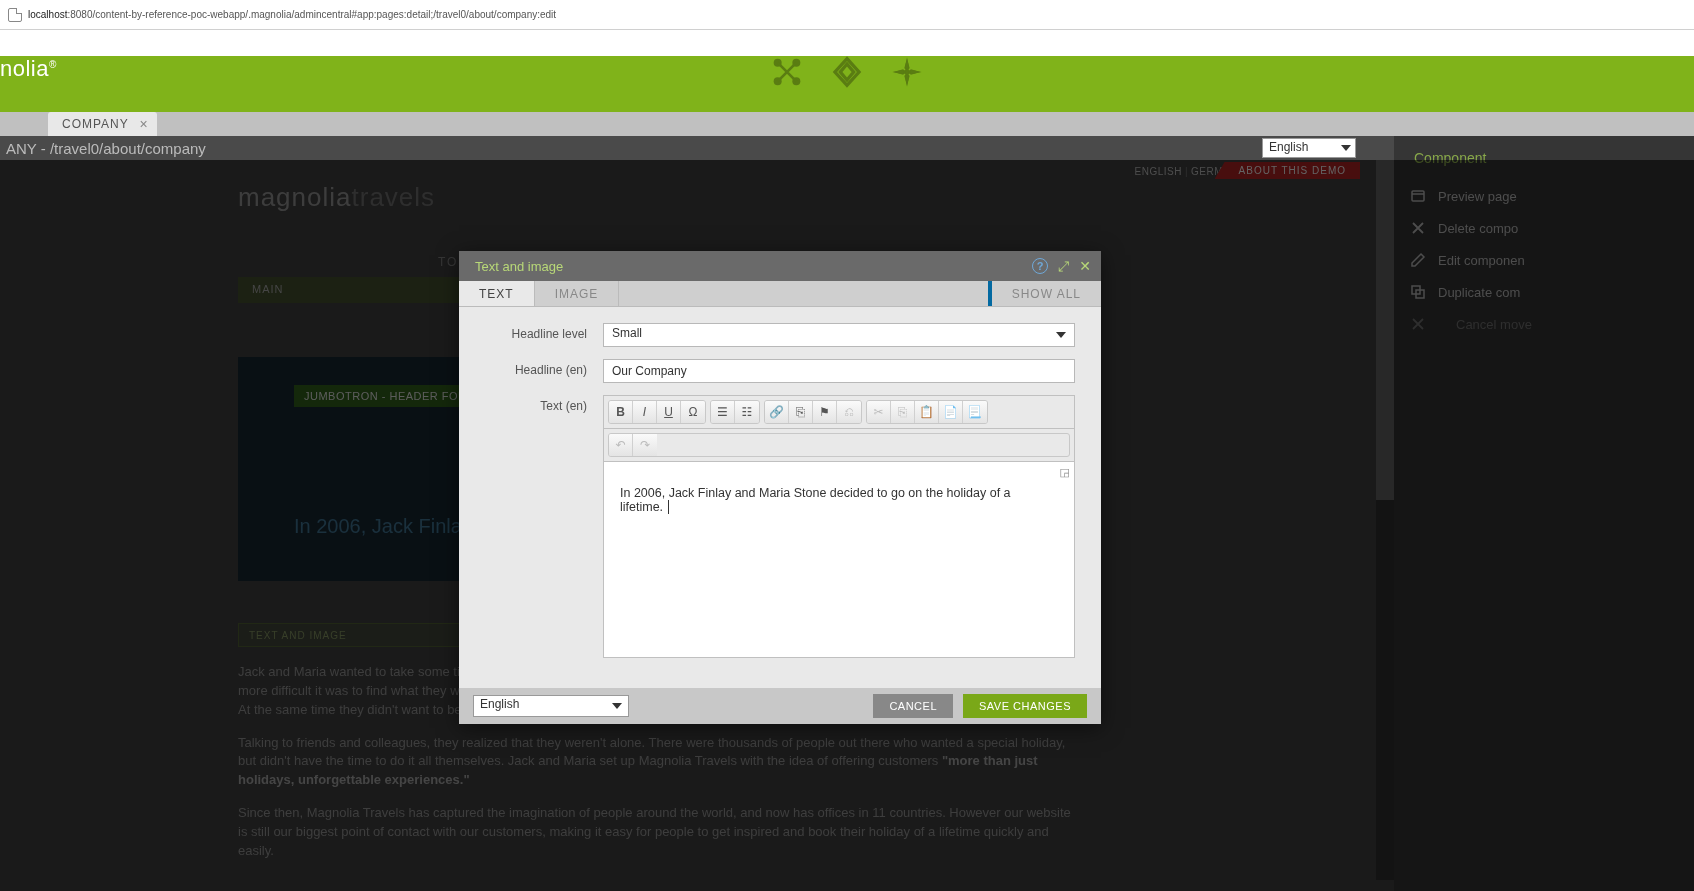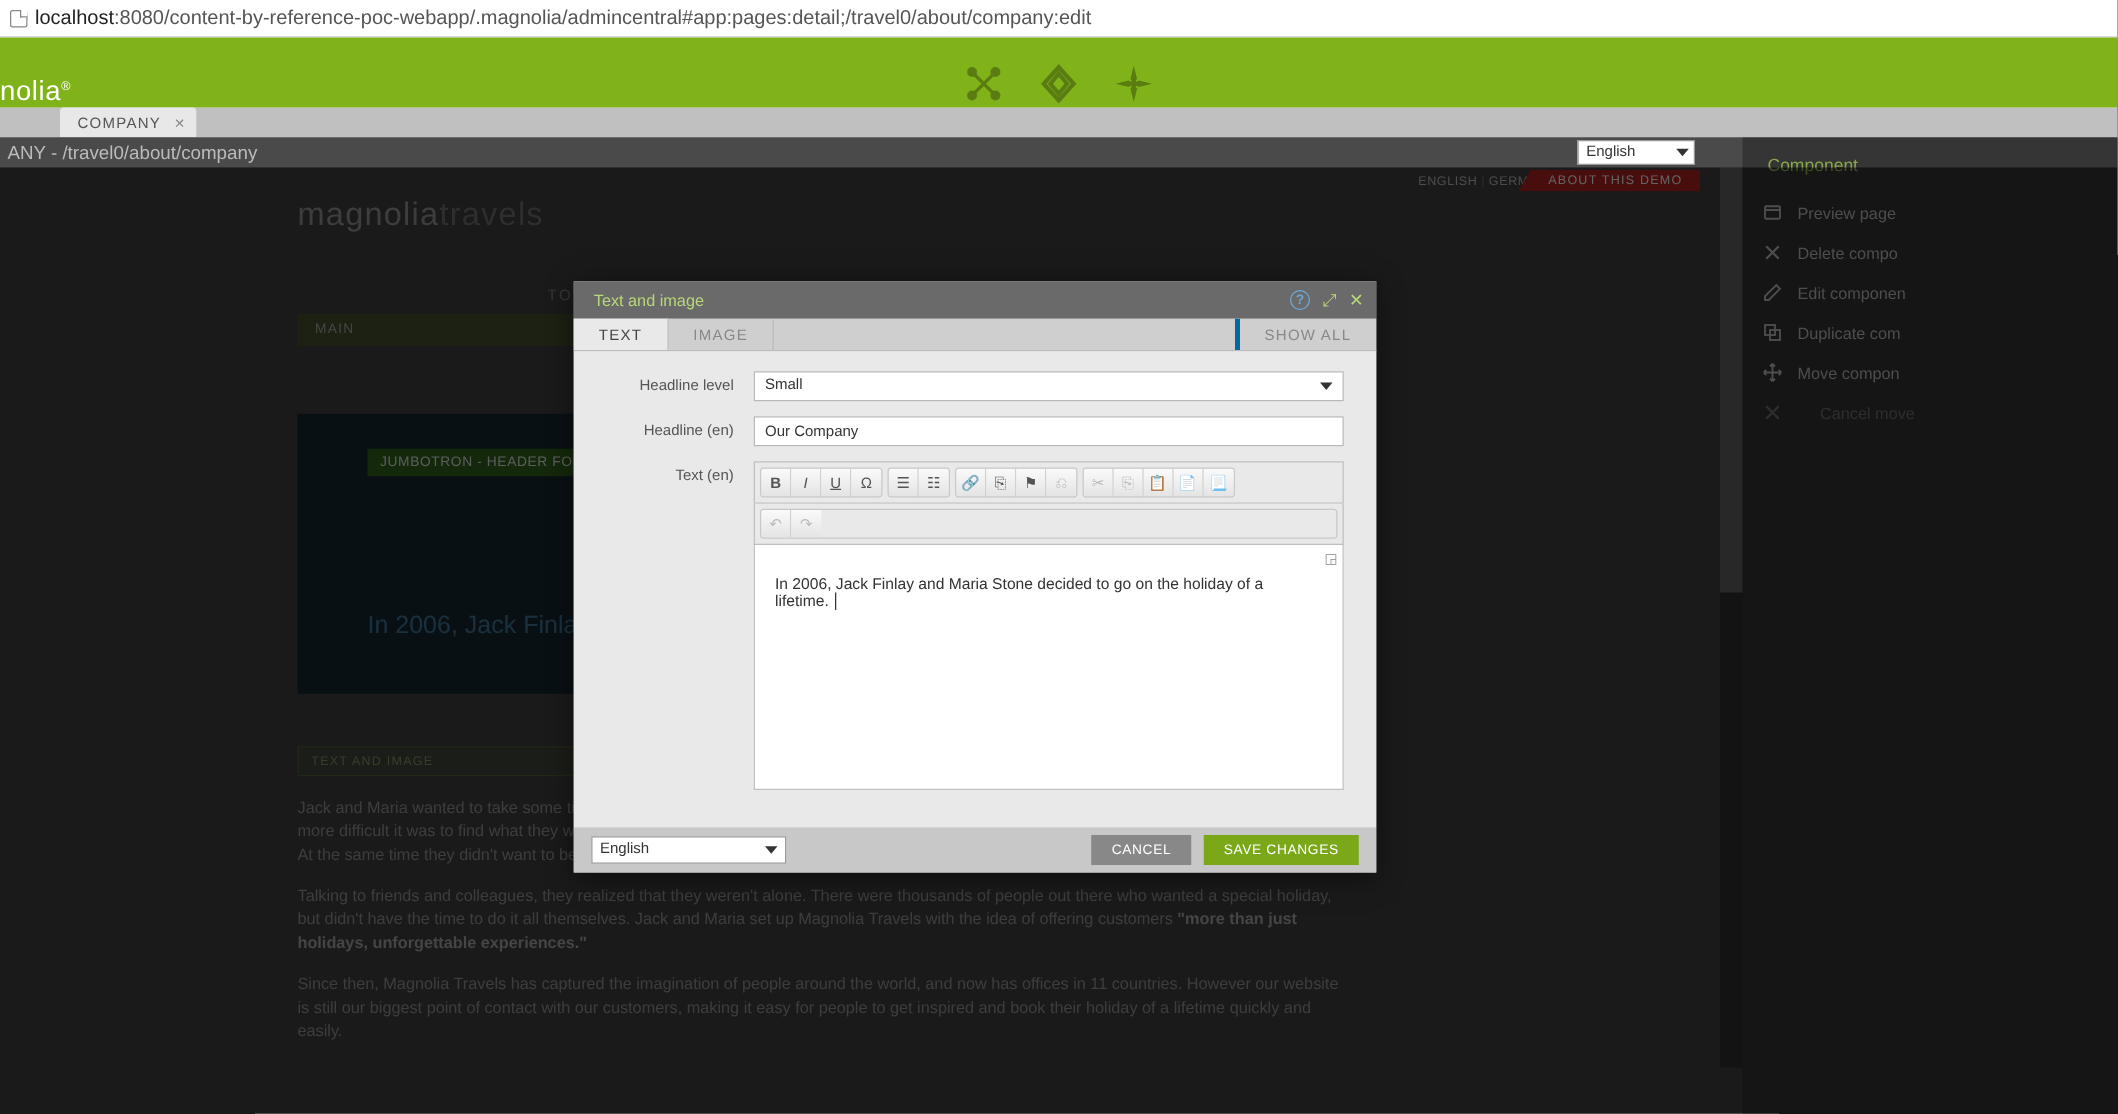--- a/index.html
+++ b/index.html
@@ -2,25 +2,25 @@
 <html><head>
 <meta charset="utf-8">
 <style>
 * { box-sizing: border-box; margin: 0; padding: 0; }
 body { font-family: "Helvetica Neue", Arial, sans-serif; font-size: 13px; background: #fff; overflow: hidden; width: 1694px; height: 891px; position: relative; }
 
 
 .url-bar { height: 30px; border-bottom: 1px solid #d0d0d0; display: flex; align-items: center; padding: 0 8px; background: #fff; }
 .url-bar .doc-icon { width: 14px; height: 14px; border: 1px solid #888; border-radius: 2px; margin-right: 6px; position: relative; }
 .url-bar .doc-icon::after { content: ""; position: absolute; top: -1px; right: -1px; width: 5px; height: 5px; background: #fff; border-left: 1px solid #888; border-bottom: 1px solid #888; }
-.url-text { color: #555; font-size: 16px; text-align: right; }
+.url-text { color: #555; font-size: 10px; text-align: right; }
 .url-text .host { color: #222; }
 
 
-.green-header { height: 56px; background: #80b31a; display: flex; align-items: flex-end; justify-content: center; position: relative; }
+.green-header { height: 56px; background: #80b31a; display: flex; align-items: flex-start; justify-content: center; position: relative; margin-top: 26px; }
 .logo-frag { position: absolute; left: 0; color: #fff; font-size: 22px; font-weight: 300; letter-spacing: 0.5px; }
 .logo-frag sup { font-size: 10px; vertical-align: super; }
 .header-icons { display: flex; gap: 28px; }
 .header-icons svg { width: 32px; height: 32px; }
 
 
 .tab-bar { height: 24px; background: #c0c0c0; display: flex; align-items: flex-end; padding-left: 48px; }
 .tab { background: #e8e8e8; height: 24px; padding: 0 28px 0 14px; display: flex; align-items: center; font-size: 12px; letter-spacing: 1px; color: #555; position: relative; border-top-left-radius: 3px; border-top-right-radius: 3px; }
 .tab .close { position: absolute; right: 8px; color: #888; cursor: pointer; font-size: 14px; }
 
@@ -219,26 +219,20 @@
         </svg>
       <span>Edit componen</span>
     </div>
     <div class="side-item">
       <svg viewBox="0 0 16 16" stroke="#aaa" stroke-width="1.5" fill="none">
           <rect x="2" y="2" width="8" height="8"></rect>
           <rect x="6" y="6" width="8" height="8"></rect>
         </svg>
       <span>Duplicate com</span>
     </div>
-    <div class="side-item">
-      <svg viewBox="0 0 16 16" stroke="#aaa" stroke-width="1.5" fill="none">
-          <path d="M8 1v14M1 8h14M8 1l-2 2M8 1l2 2M8 15l-2-2M8 15l2-2M1 8l2-2M1 8l2 2M15 8l-2-2M15 8l-2 2"></path>
-        </svg>
-      <span>Move compon</span>
-    </div>
     <div class="side-item disabled">
       <svg viewBox="0 0 16 16" stroke="#666" stroke-width="1.8">
           <path d="M3 3l10 10M13 3L3 13"></path>
         </svg>
       <span>Cancel move</span>
     </div>
   </div>
 
   <div class="overlay"></div>
 

